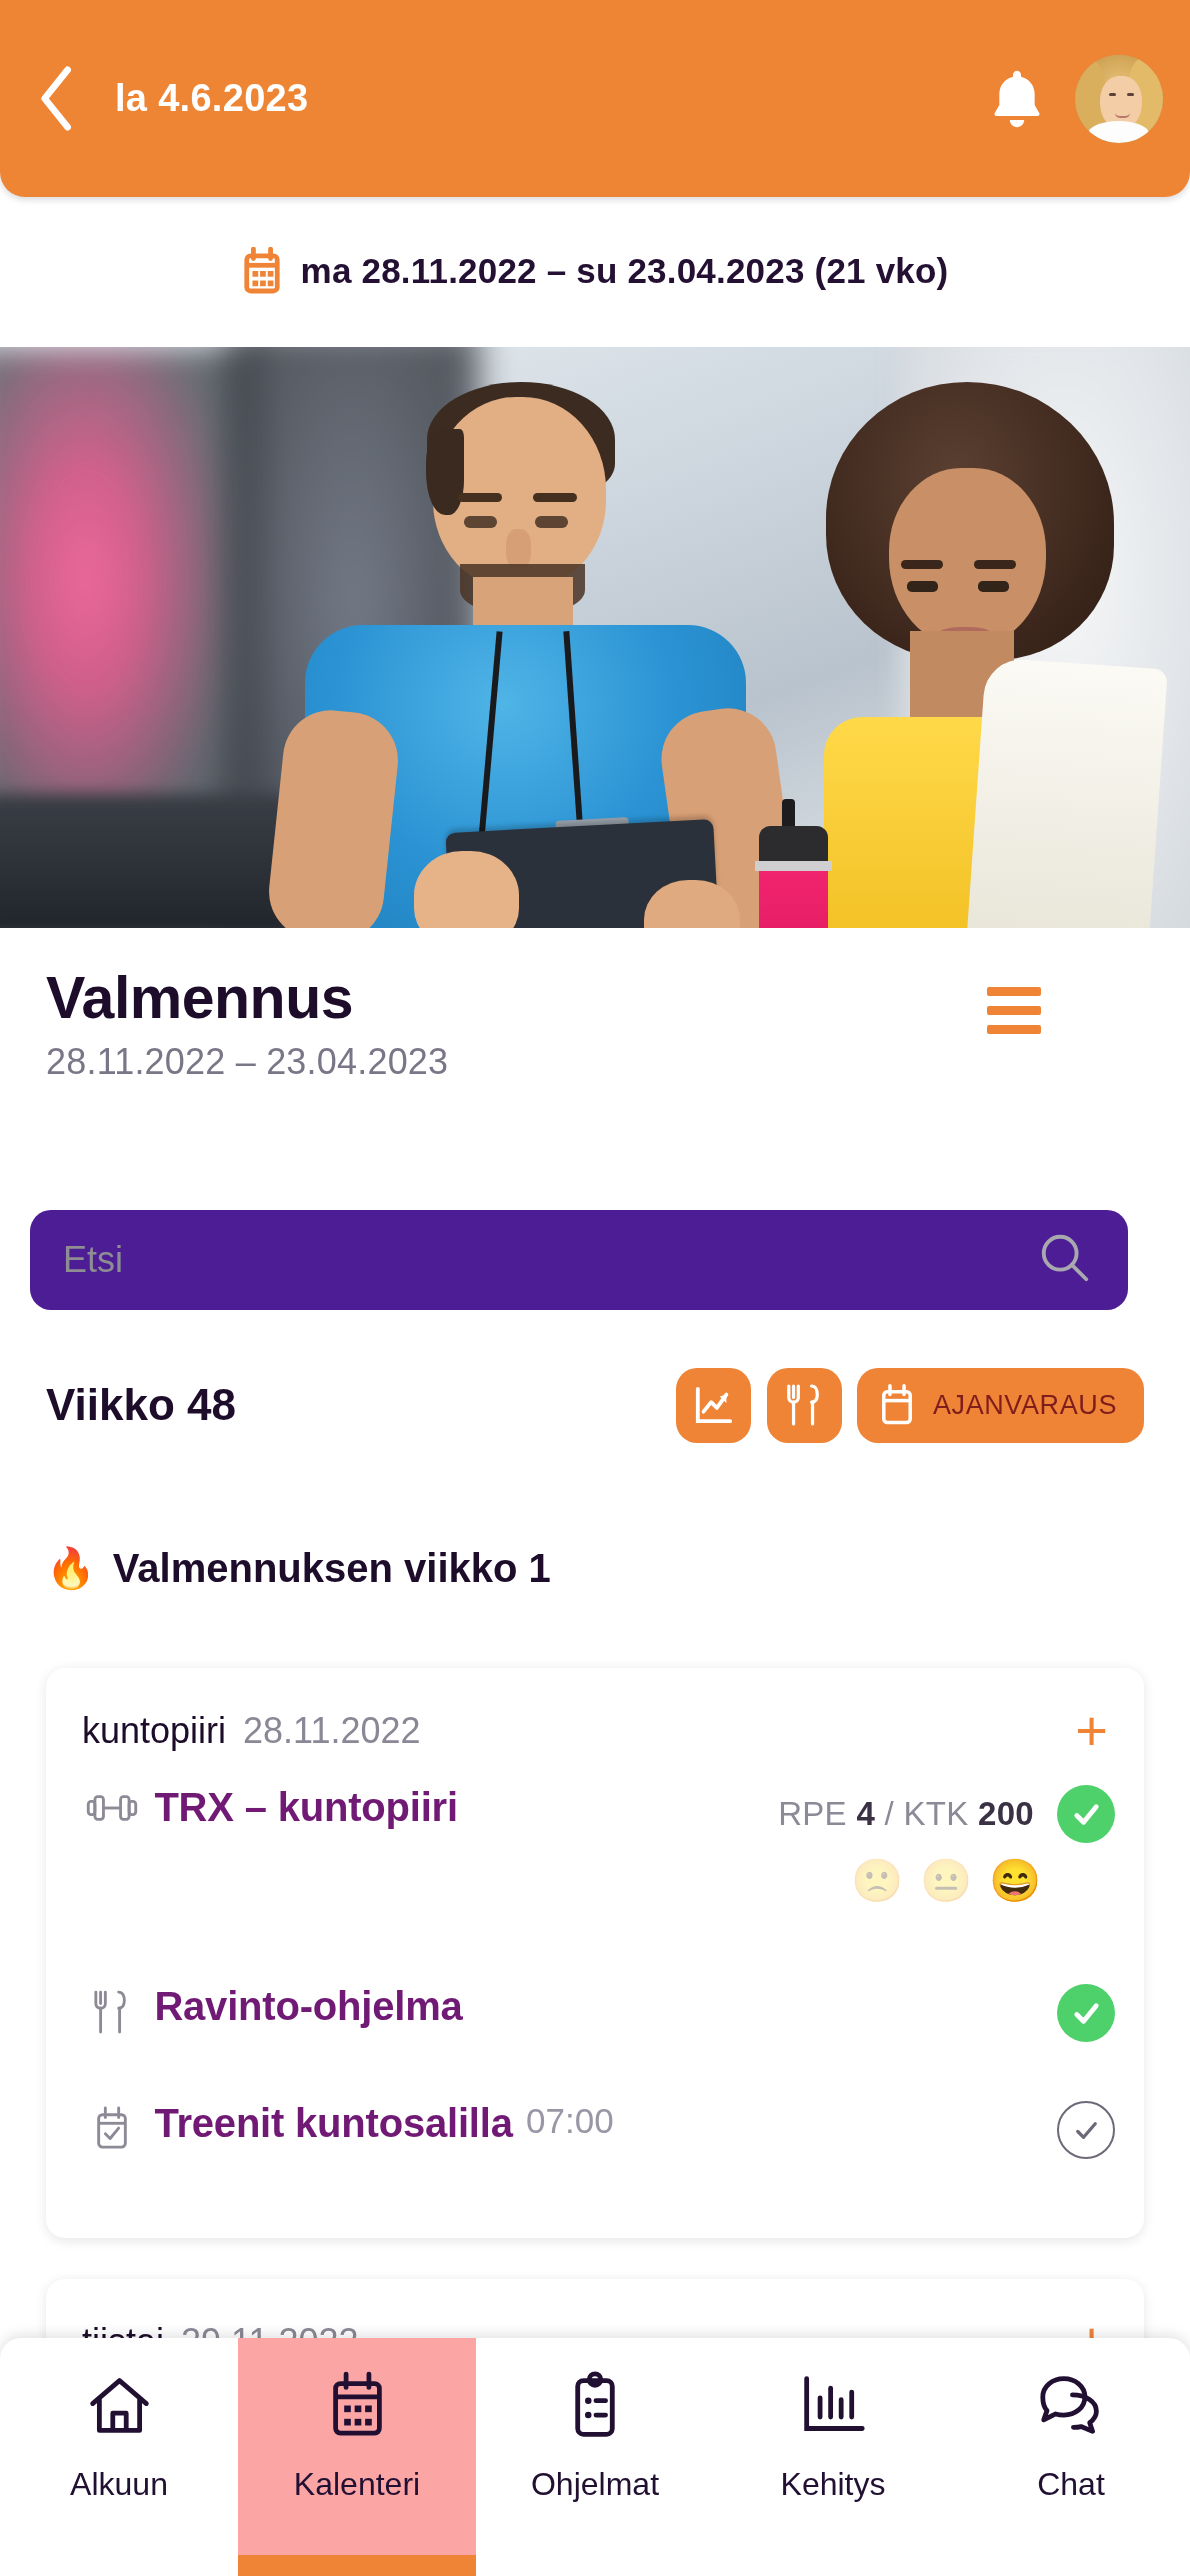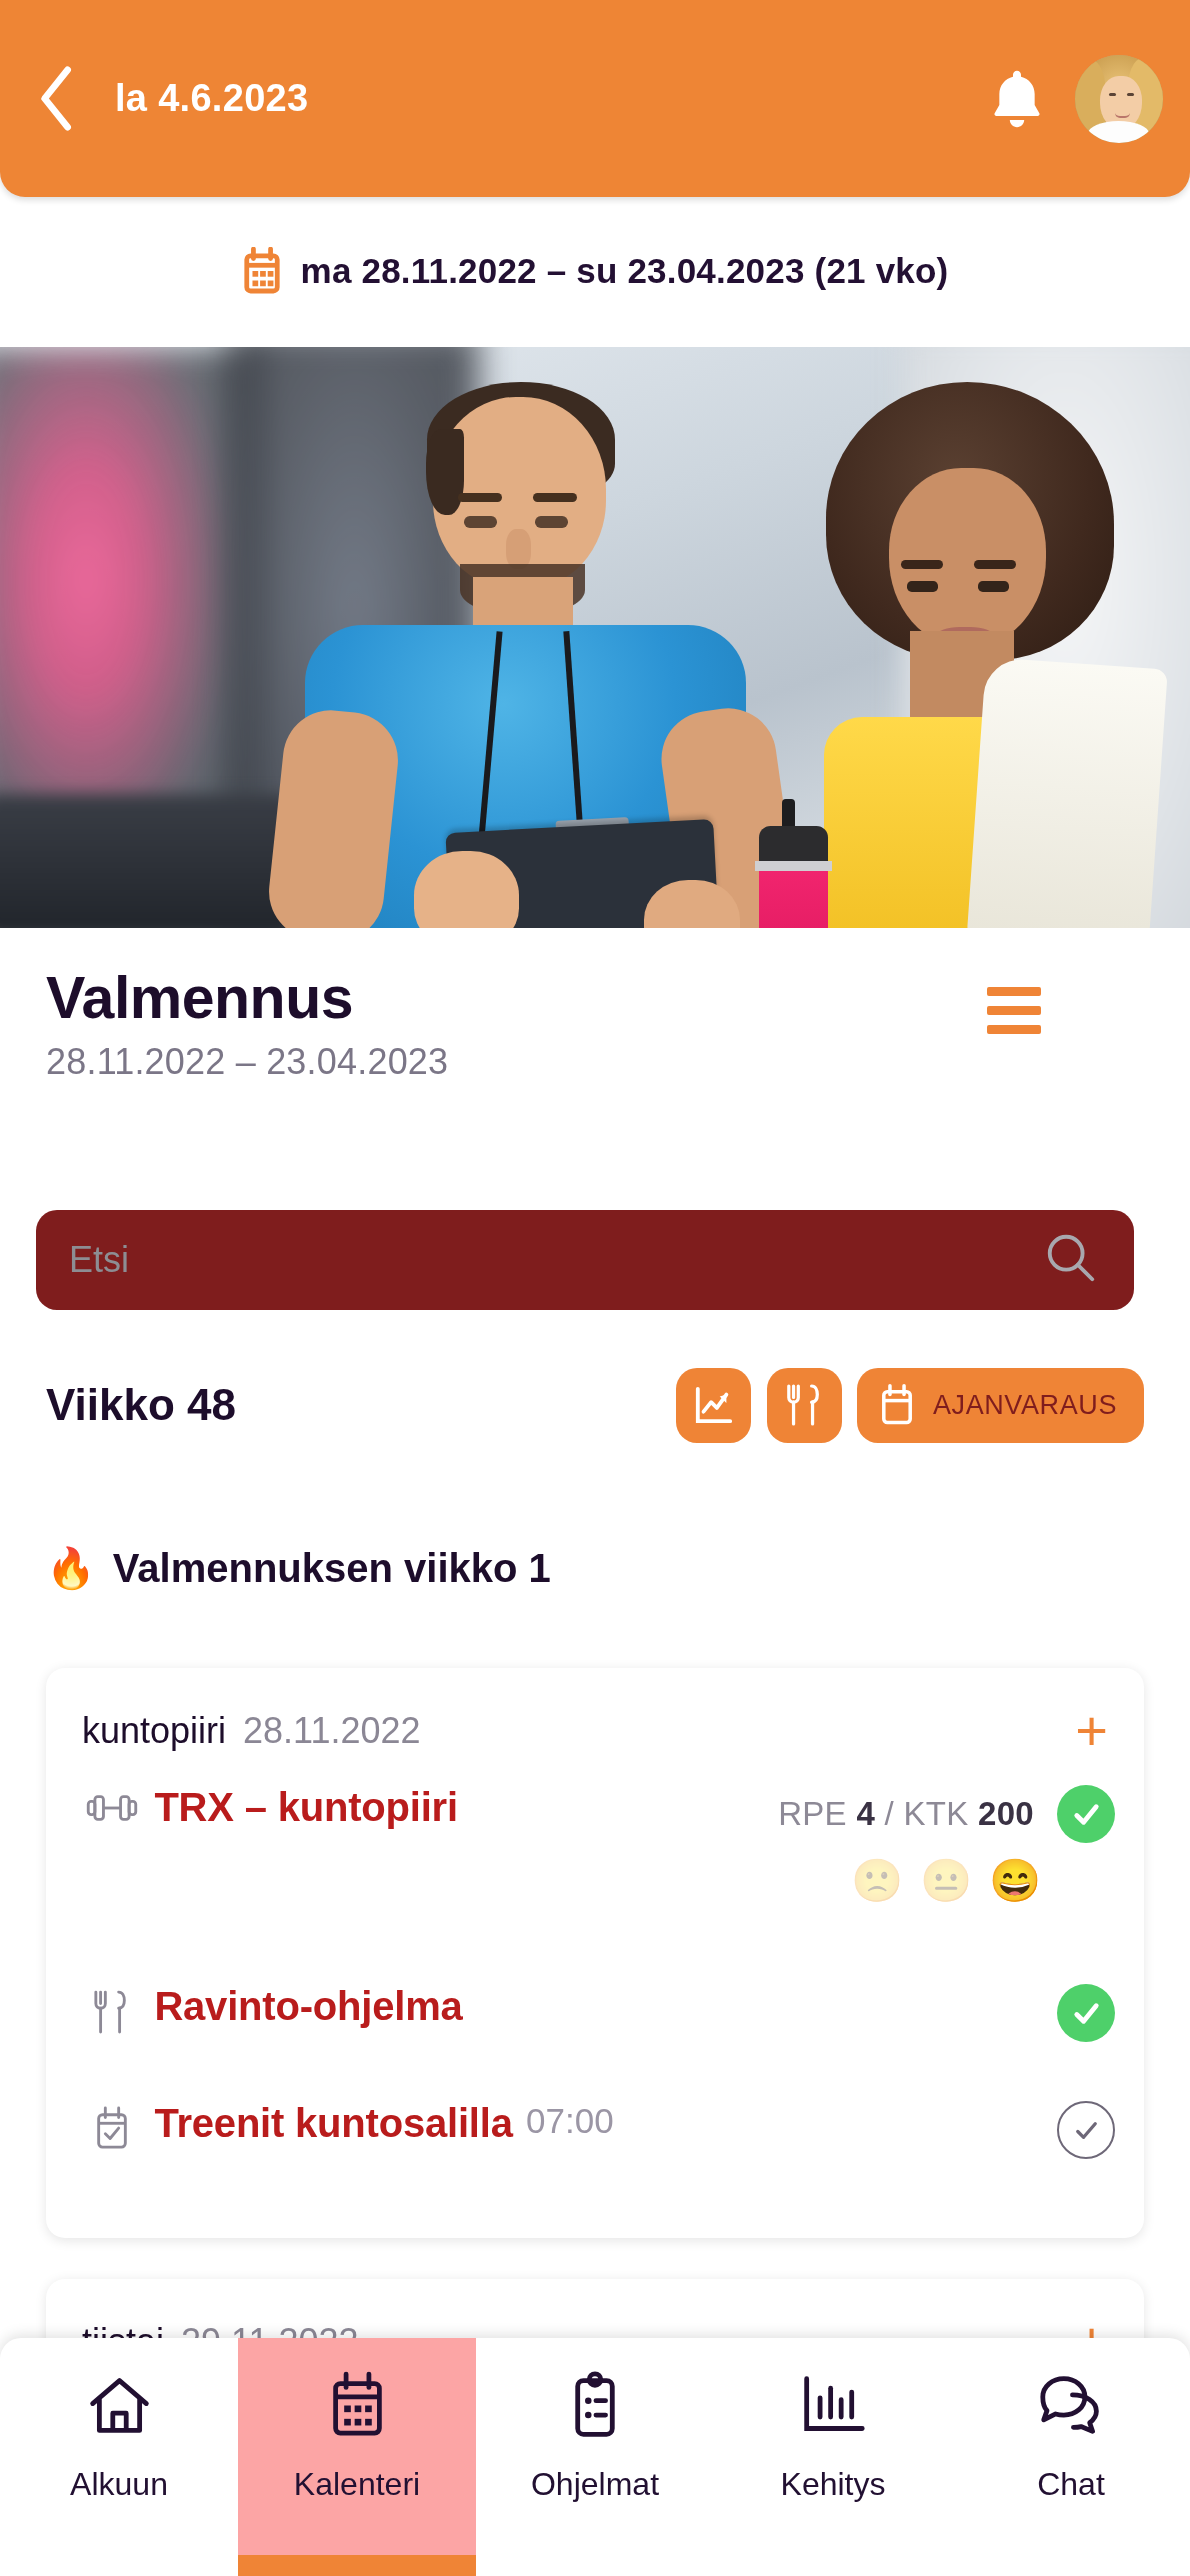--- a/index.html
+++ b/index.html
@@ -122,22 +122,22 @@
 
   
   .titleblock{ position:absolute; left:0; top:928px; width:1087px; }
   .titlerow{ display:flex; align-items:flex-start; padding:36px 46px 0 46px; }
   .pagetitle{ font-size:59px; font-weight:bold; letter-spacing:-0.5px; color:#1d0d2b; }
   .hamburger{ margin-left:auto; margin-top:23px; width:54px; display:flex; flex-direction:column; gap:10.5px; }
   .hamburger span{ display:block; height:8.6px; background:#ef8436; border-radius:1.9px; }
   .pagesub{ font-size:36px; color:#7b7687; padding:7.7px 46px 0 46px; letter-spacing:0.2px; }
 
   
-  .searchwrap{ position:absolute; left:36px; top:1210px; width:1098px; height:100px;
-    background:#7f1d1d; border-radius:21px; display:flex; align-items:center; }
+  .searchwrap{ position:absolute; left:30px; top:1210px; width:1098px; height:100px;
+    background:#4c1d95; border-radius:21px; display:flex; align-items:center; }
   .searchwrap .ph{ font-size:36px; color:#8d8d93; padding-left:33px; flex:1; }
   .searchwrap .mag{ margin-right:35px; }
 
   
   .weekrow{ position:absolute; left:0; top:1359px; width:1190px; height:92px;
     display:flex; align-items:center; padding:0 46px; }
   .weektitle{ font-size:44px; font-weight:bold; color:#1d0d2b; }
   .weekbtns{ margin-left:auto; display:flex; align-items:center; gap:15.3px; }
   .pillbtn{ background:#ef8436; border-radius:21px; height:75px; display:flex;
     align-items:center; justify-content:center; }
@@ -155,21 +155,21 @@
   #card-mon{ top:1668px; height:570px; }
   #card-tue{ top:2279px; height:173px; }
 
   .dayhead{ display:flex; align-items:center; padding:42px 36px 0 36px; }
   .dayname{ font-size:36px; color:#1d0d2b; }
   .daydate{ font-size:36px; color:#8b8795; margin-left:17px; }
   .plus{ margin-left:auto; font-size:56px; color:#ef8436; line-height:.6; font-weight:400; }
 
   .item{ display:flex; align-items:flex-start; padding:0 29px 0 36px; }
   .item .ico{ width:59px; flex:0 0 59px; display:flex; align-items:center; justify-content:center; margin-top:3.8px; }
-  .item .name{ font-size:40px; font-weight:bold; color:#b91c1c; margin-left:13.4px; letter-spacing:-0.2px; }
+  .item .name{ font-size:40px; font-weight:bold; color:#701a75; margin-left:13.4px; letter-spacing:-0.2px; }
   .item .time{ font-size:35px; color:#9b96a5; font-weight:normal; margin-left:13.4px; }
   .item .right{ margin-left:auto; display:flex; flex-direction:column; align-items:flex-end; }
   .item .meta{ font-size:33px; color:#8d8996; letter-spacing:0.3px; white-space:nowrap; }
   .item .meta b{ color:#3a3244; font-weight:bold; }
   .metarow{ display:flex; align-items:center; gap:23px; }
   .emojis{ display:flex; gap:17px; margin-top:13.4px; margin-right:73px; }
   .emojis span{ font-size:42px; }
   .emojis span.dim{ opacity:.30; }
 
   .check{ width:58px; height:58px; border-radius:50%; background:#4ed06a;

